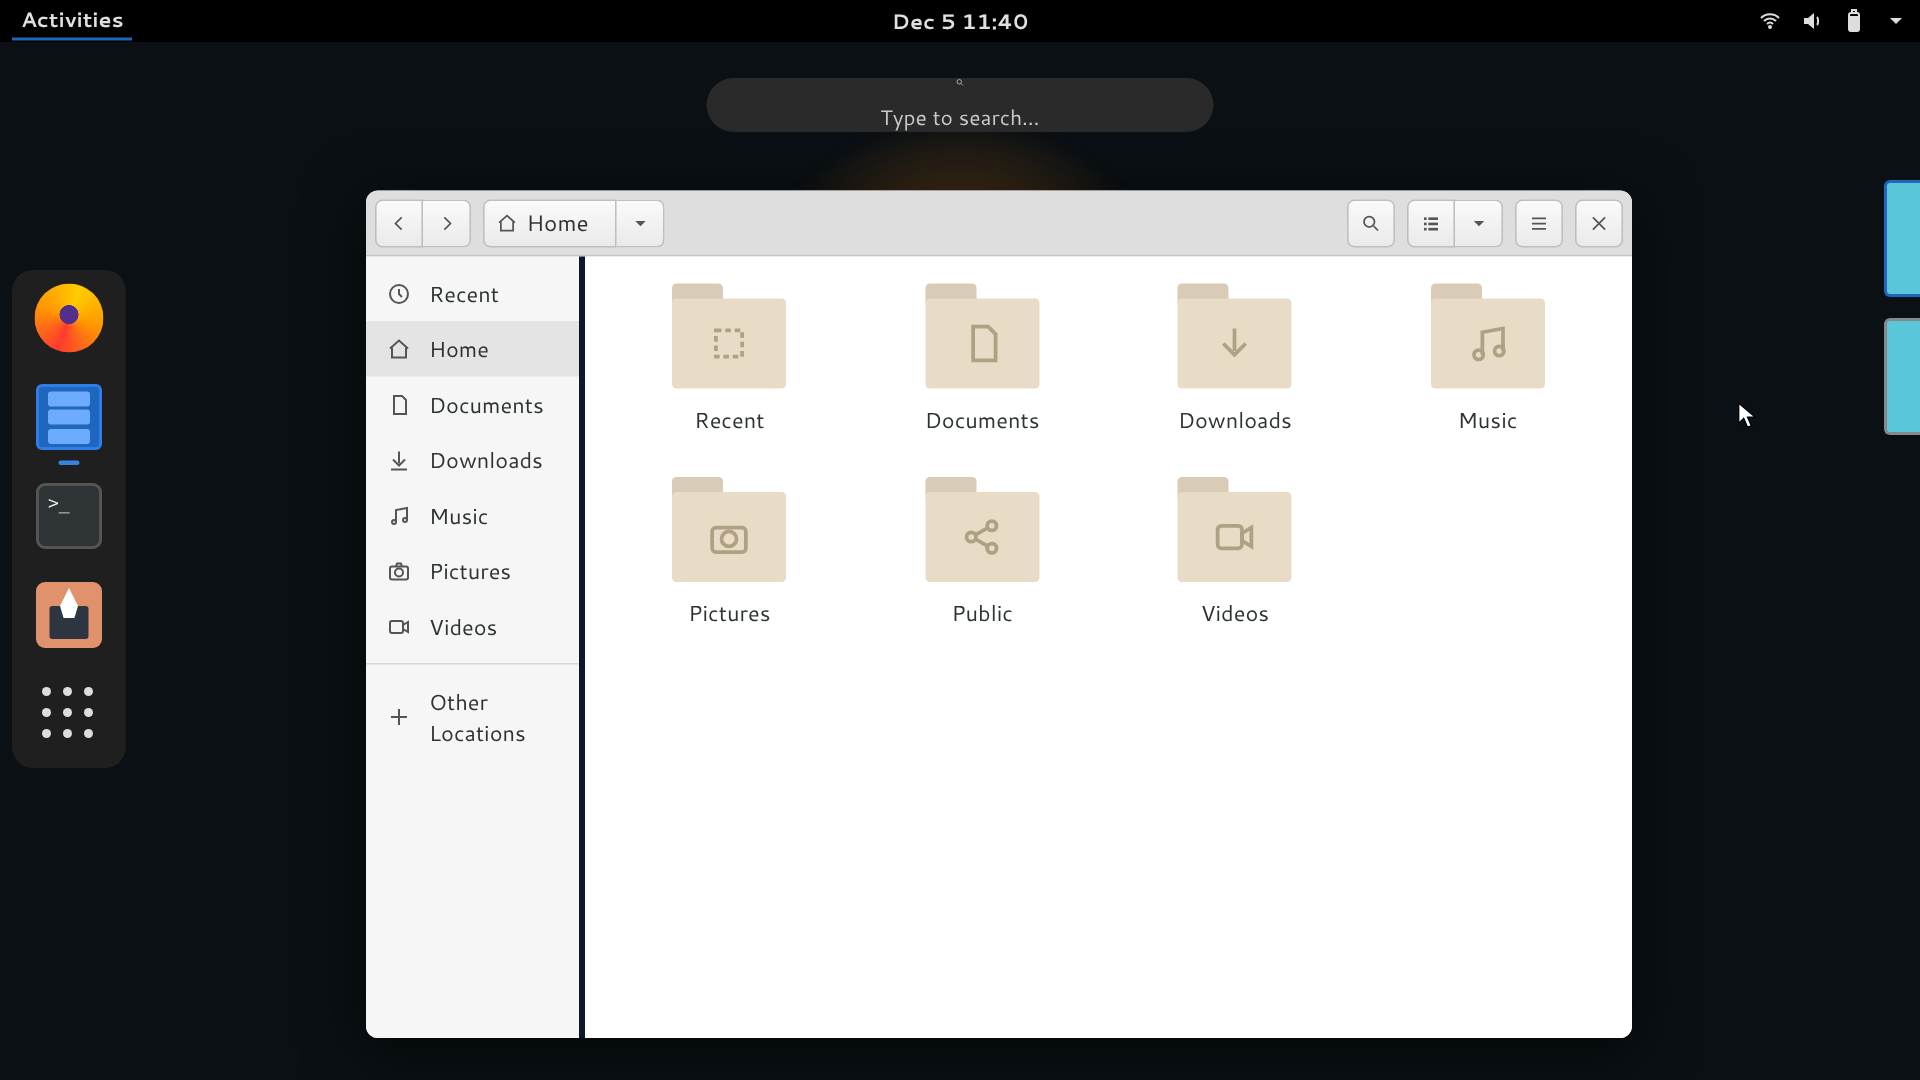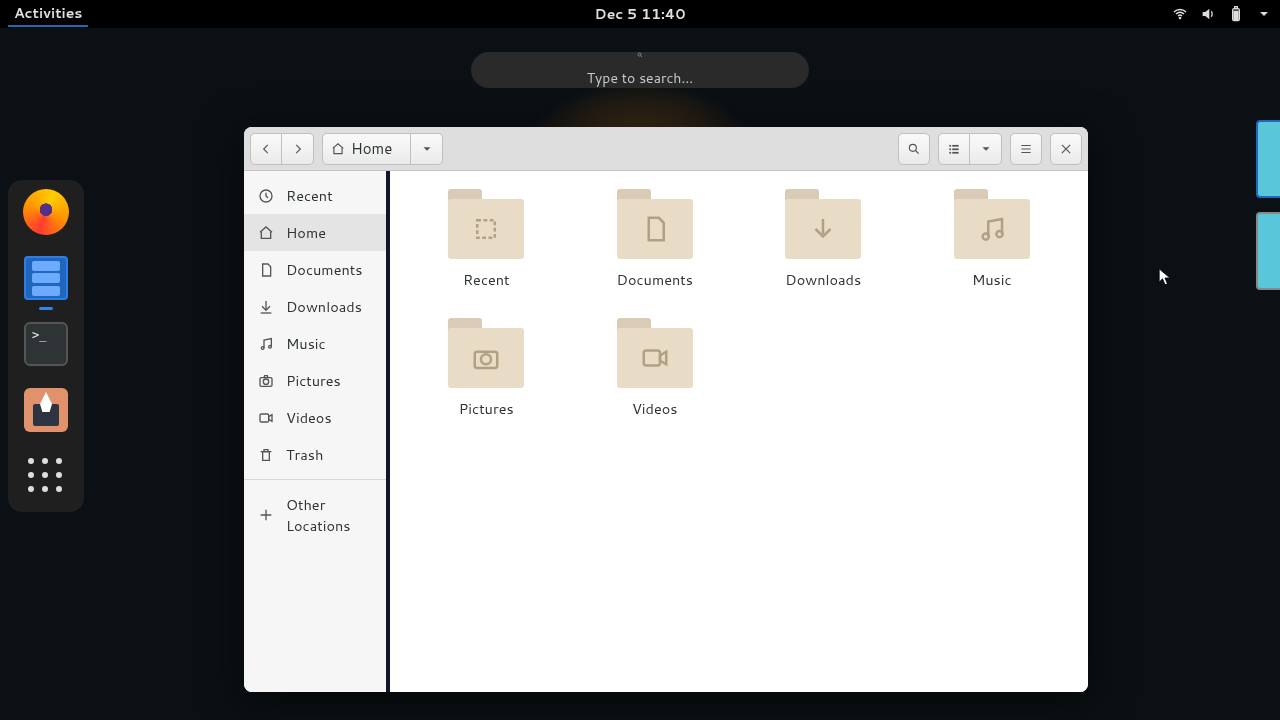--- a/index.html
+++ b/index.html
@@ -484,28 +484,20 @@
           </svg>
         <span>Pictures</span>
       </div>
       <div class="side-item">
         <svg class="ico" viewBox="0 0 24 24" fill="none" stroke="currentColor" stroke-width="2">
             <rect x="3" y="6" width="13" height="12" rx="2"></rect>
             <path d="M16 10l5-3v10l-5-3z"></path>
           </svg>
         <span>Videos</span>
       </div>
-      <div class="side-item">
-        <svg class="ico" viewBox="0 0 24 24" fill="none" stroke="currentColor" stroke-width="2">
-            <path d="M4 7h16"></path>
-            <path d="M7 7v13h10V7"></path>
-            <path d="M9 4h6v3H9z"></path>
-          </svg>
-        <span>Trash</span>
-      </div>
       <div class="side-sep"></div>
       <div class="side-item">
         <svg class="ico" viewBox="0 0 24 24" fill="none" stroke="currentColor" stroke-width="2">
             <path d="M12 4v16M4 12h16"></path>
           </svg>
         <span>Other Locations</span>
       </div>
     </div>
 
     <div class="fm-content">
@@ -568,20 +560,34 @@
               <div class="body">
             <svg viewBox="0 0 24 24" fill="none" stroke-width="2">
                   <rect x="3" y="7" width="18" height="13" rx="2"></rect>
                   <circle cx="12" cy="13" r="4"></circle>
                 </svg>
           </div>
             </div>
           <span>Pictures</span>
         </div>
 
+        <div class="folder">
+          <div class="folder-icon">
+              <div class="tab"></div>
+              <div class="body">
+            <svg viewBox="0 0 24 24" fill="none" stroke-width="2">
+                  <circle cx="6" cy="12" r="2.5"></circle>
+                  <circle cx="17" cy="6" r="2.5"></circle>
+                  <circle cx="17" cy="18" r="2.5"></circle>
+                  <path d="M8 11l7-4M8 13l7 4"></path>
+                </svg>
+          </div>
+            </div>
+          <span>Public</span>
+        </div>
 
 
         <div class="folder">
           <div class="folder-icon">
               <div class="tab"></div>
               <div class="body">
             <svg viewBox="0 0 24 24" fill="none" stroke-width="2">
                   <rect x="3" y="6" width="13" height="12" rx="2"></rect>
                   <path d="M16 10l5-3v10l-5-3z"></path>
                 </svg>

